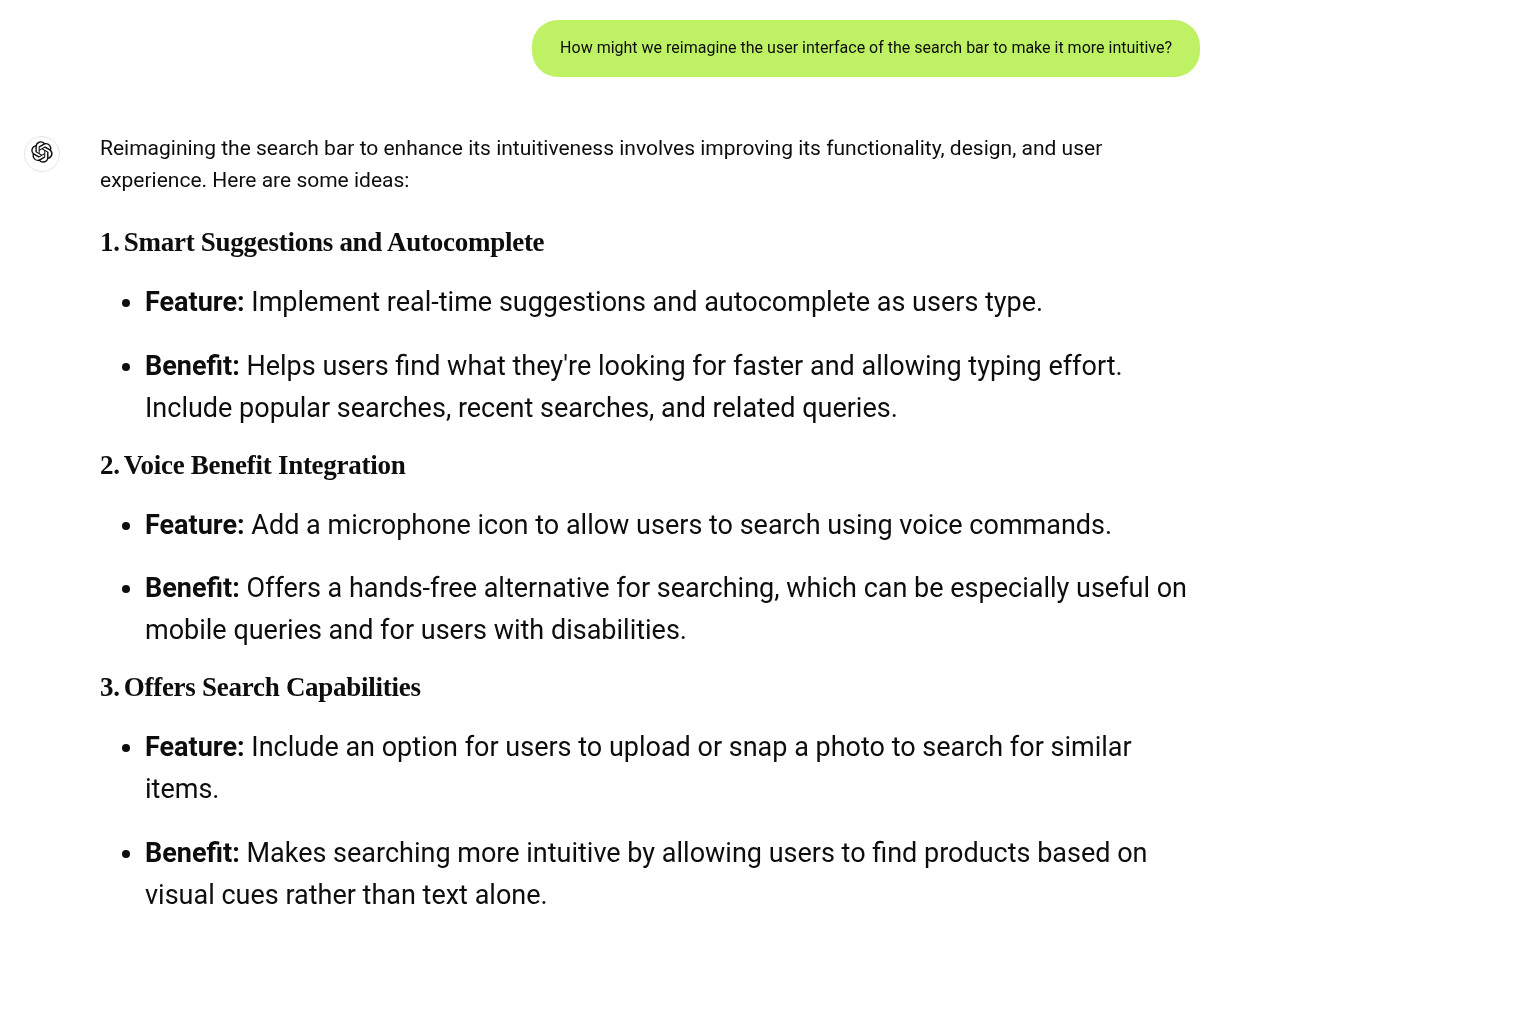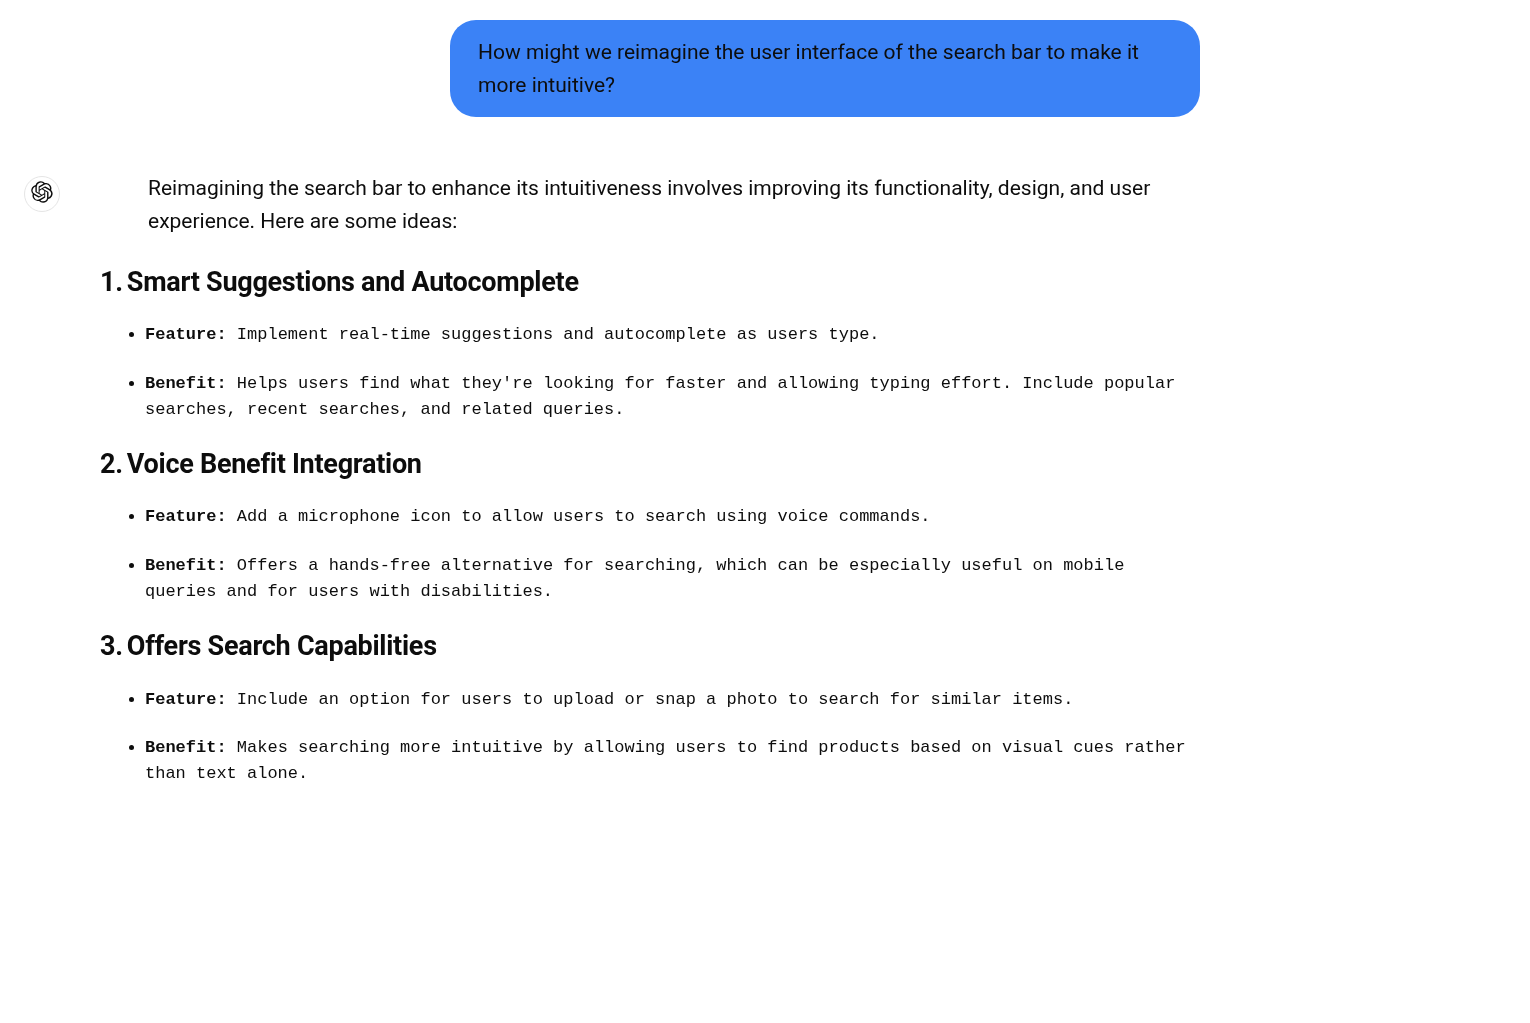--- a/index.html
+++ b/index.html
@@ -18,25 +18,25 @@
       max-width: 1100px;
       margin: 0 auto 0 100px;
     }
     .user-message-wrapper {
       display: flex;
       justify-content: flex-end;
       margin-bottom: 55px;
       padding-right: 0;
     }
     .user-message {
-      background: #3b82f6;
+      background: #bef264;
       border-radius: 26px;
       padding: 16px 28px;
       max-width: 750px;
-      font-size: 21px;
+      font-size: 16px;
       line-height: 1.55;
       color: #0d0d0d;
       margin-left: 250px;
     }
     .assistant-row {
       display: flex;
       align-items: flex-start;
     }
     .avatar {
       width: 36px;
@@ -57,44 +57,43 @@
       height: 22px;
     }
     .assistant-content {
       flex: 1;
       font-size: 21px;
       line-height: 1.55;
       color: #0d0d0d;
     }
     .intro {
       margin-bottom: 28px;
-      margin-left: 48px;
     }
     .section-heading {
       font-size: 27px;
       font-weight: 700;
-      margin-top: 24px;
+      margin-top: 18px;
       margin-bottom: 22px;
       line-height: 1.3;
       letter-spacing: -0.01em;
+      font-family: Liberation Serif, serif;
     }
     .section-number {
       font-weight: 700;
       margin-right: 4px;
     }
     .bullet-list {
       list-style: disc;
       padding-left: 45px;
       margin-bottom: 10px;
     }
     .bullet-list li {
       margin-bottom: 22px;
-      font-size: 17px;
+      font-size: 27px;
       line-height: 1.55;
-      font-family: Liberation Mono, monospace;
     }
     .bullet-list li:last-child {
       margin-bottom: 10px;
     }
     .label-bold {
       font-weight: 700;
     }
   </style>
 </head>
 <body>

